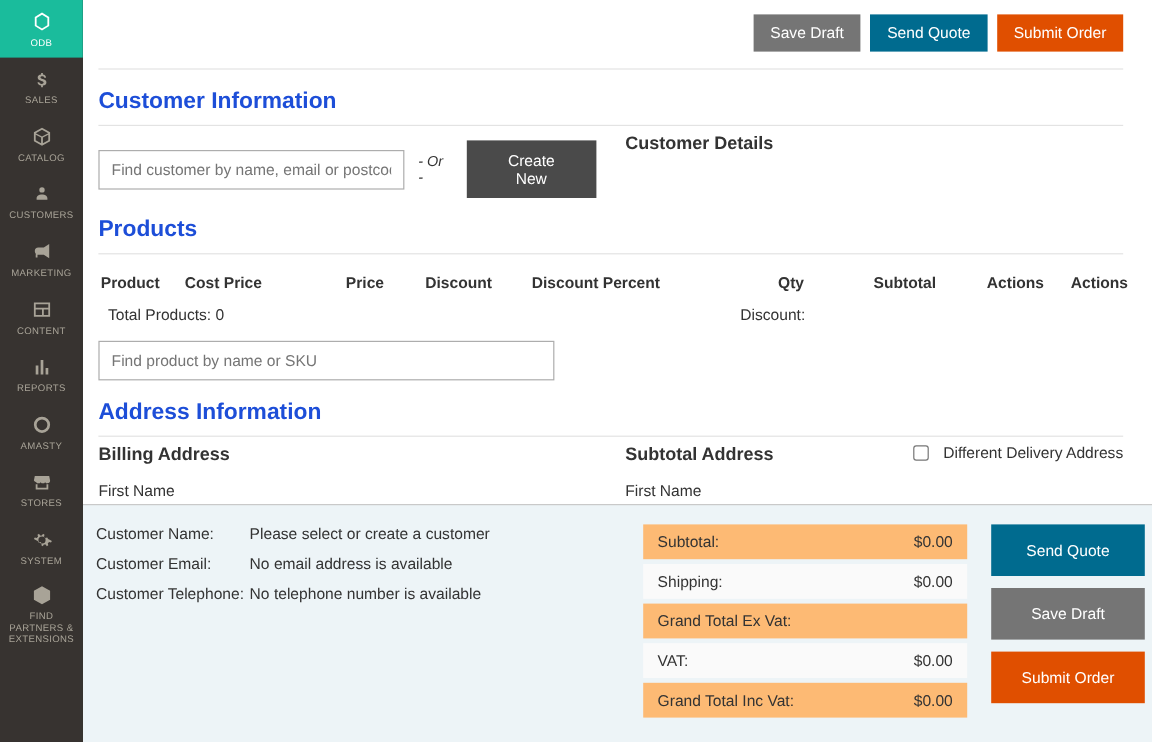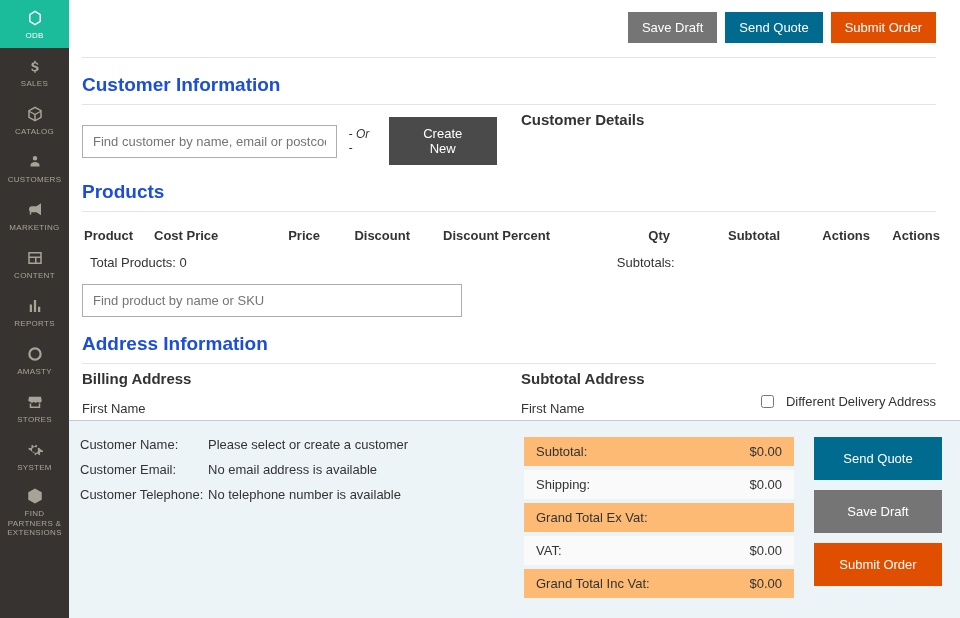--- a/index.html
+++ b/index.html
@@ -42,24 +42,24 @@
     
     .prod-head { display: grid; grid-template-columns: 70px 100px 70px 90px 140px 120px 110px 90px 70px; font-weight: 600; font-size: 13px; padding: 6px 0; gap: 0; }
     .prod-head div { padding: 4px 2px; }
     .prod-head .right { text-align: right; }
     .prod-summary { display: flex; gap: 430px; font-size: 13px; padding: 2px 8px 14px; color: #333; }
 
     
     .fld { margin-bottom: 10px; }
     .fld label { display: block; font-size: 13px; color: #333; margin-bottom: 4px; }
     .fld input { width: 100%; }
-    .diff-addr { float: right; display: flex; align-items: center; gap: 12px; font-size: 13px; color: #333; margin-top: 24px; }
-
-    
-    .footer { position: fixed; left: 58px; right: 0; bottom: 0; background: #edf4f7; border-top: 1px solid #c9c9c9; padding: 16px 18px 16px 22px; display: flex; gap: 20px; }
+    .diff-addr { float: right; display: flex; align-items: center; gap: 12px; font-size: 13px; color: #333; }
+
+    
+    .footer { position: fixed; left: 58px; right: 0; bottom: 0; background: #edf4f7; border-top: 1px solid #c9c9c9; padding: 16px 6px 16px 22px; display: flex; gap: 20px; }
     .cust-summary { flex: 1; font-size: 13px; }
     .cust-summary .srow { display: flex; margin-bottom: 10px; }
     .cust-summary .slbl { width: 128px; color: #333; }
     .totals { width: 270px; }
     .totals .trow { display: flex; justify-content: space-between; padding: 7px 12px; font-size: 13px; background: #fdba74; margin-bottom: 4px; }
     .totals .trow:nth-child(even) { background: #fafafa; }
     .footer-actions { display: flex; flex-direction: column; gap: 10px; align-items: flex-end; }
   </style>
 </head>
 <body>
@@ -186,21 +186,21 @@
     <div class="right">Price</div>
     <div class="right">Discount</div>
     <div class="right">Discount Percent</div>
     <div class="right">Qty</div>
     <div class="right">Subtotal</div>
     <div class="right">Actions</div>
     <div class="right">Actions</div>
   </div>
   <div class="prod-summary">
     <span>Total Products: 0</span>
-    <span>Subtotals:</span>
+    <span>Discount:</span>
   </div>
   <input class="input" style="width: 380px;" placeholder="Find product by name or SKU">
 
   
   <h1>Address Information</h1>
   <div class="row2">
     <div class="col">
       <div class="section-sub">Billing Address</div>
       <div class="fld">
         <label>First Name</label>

